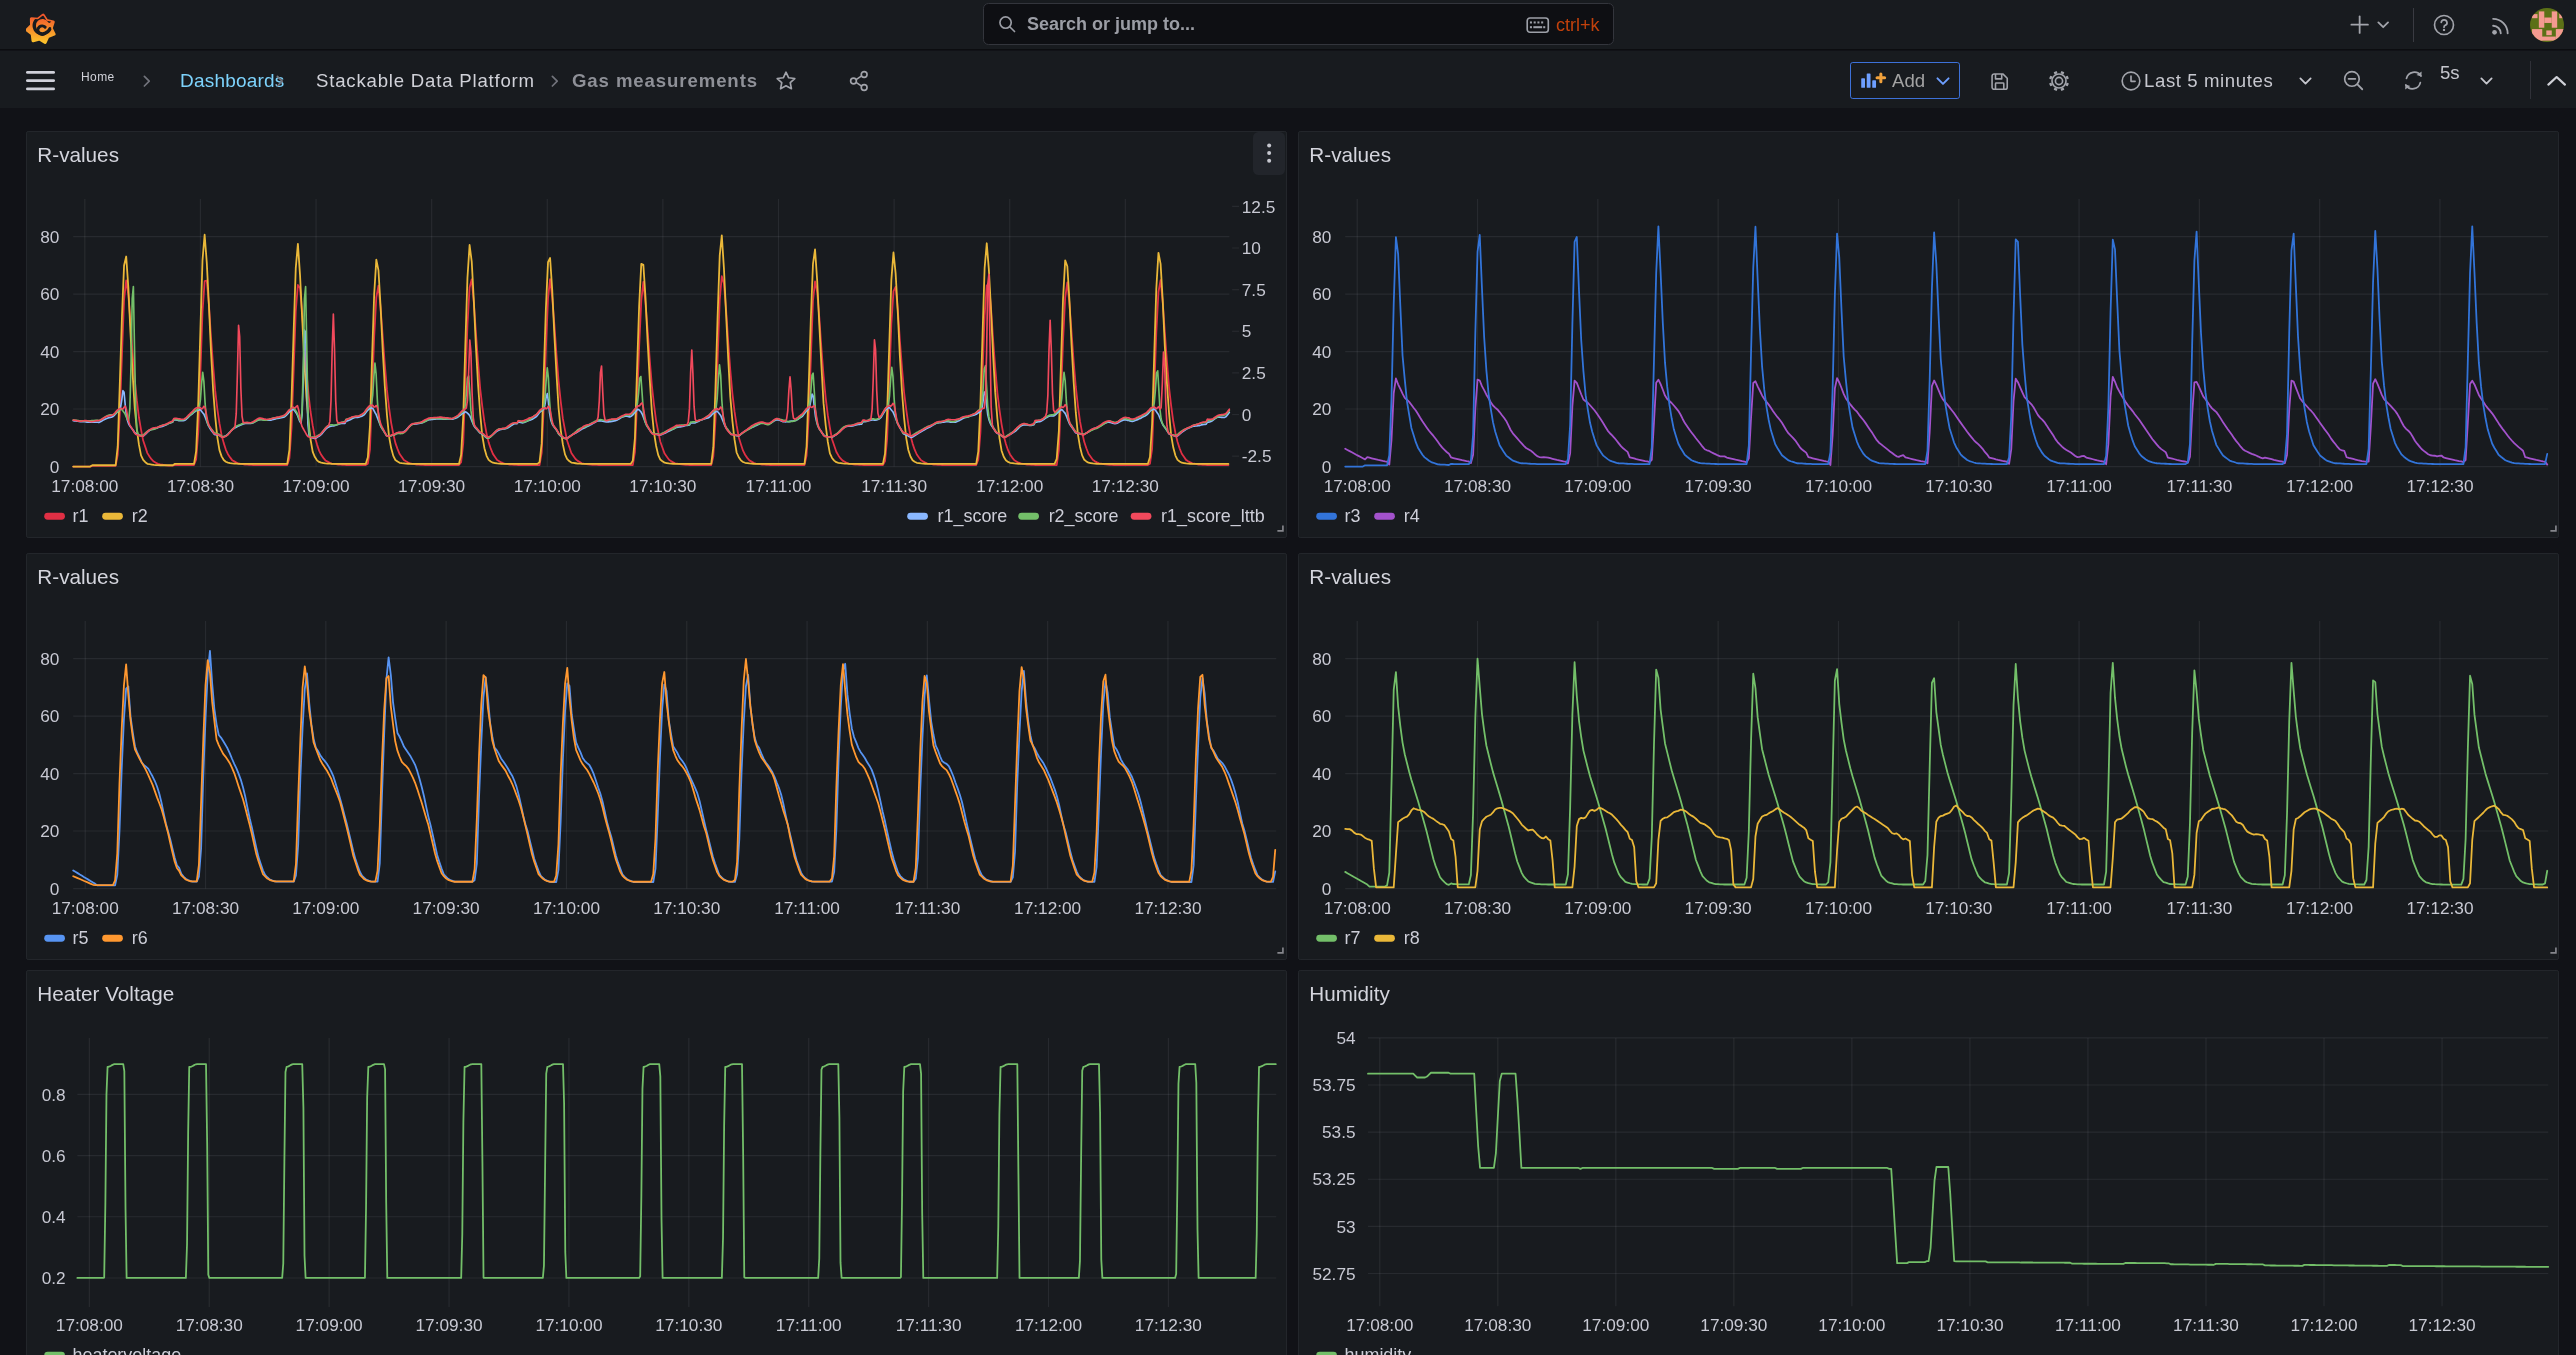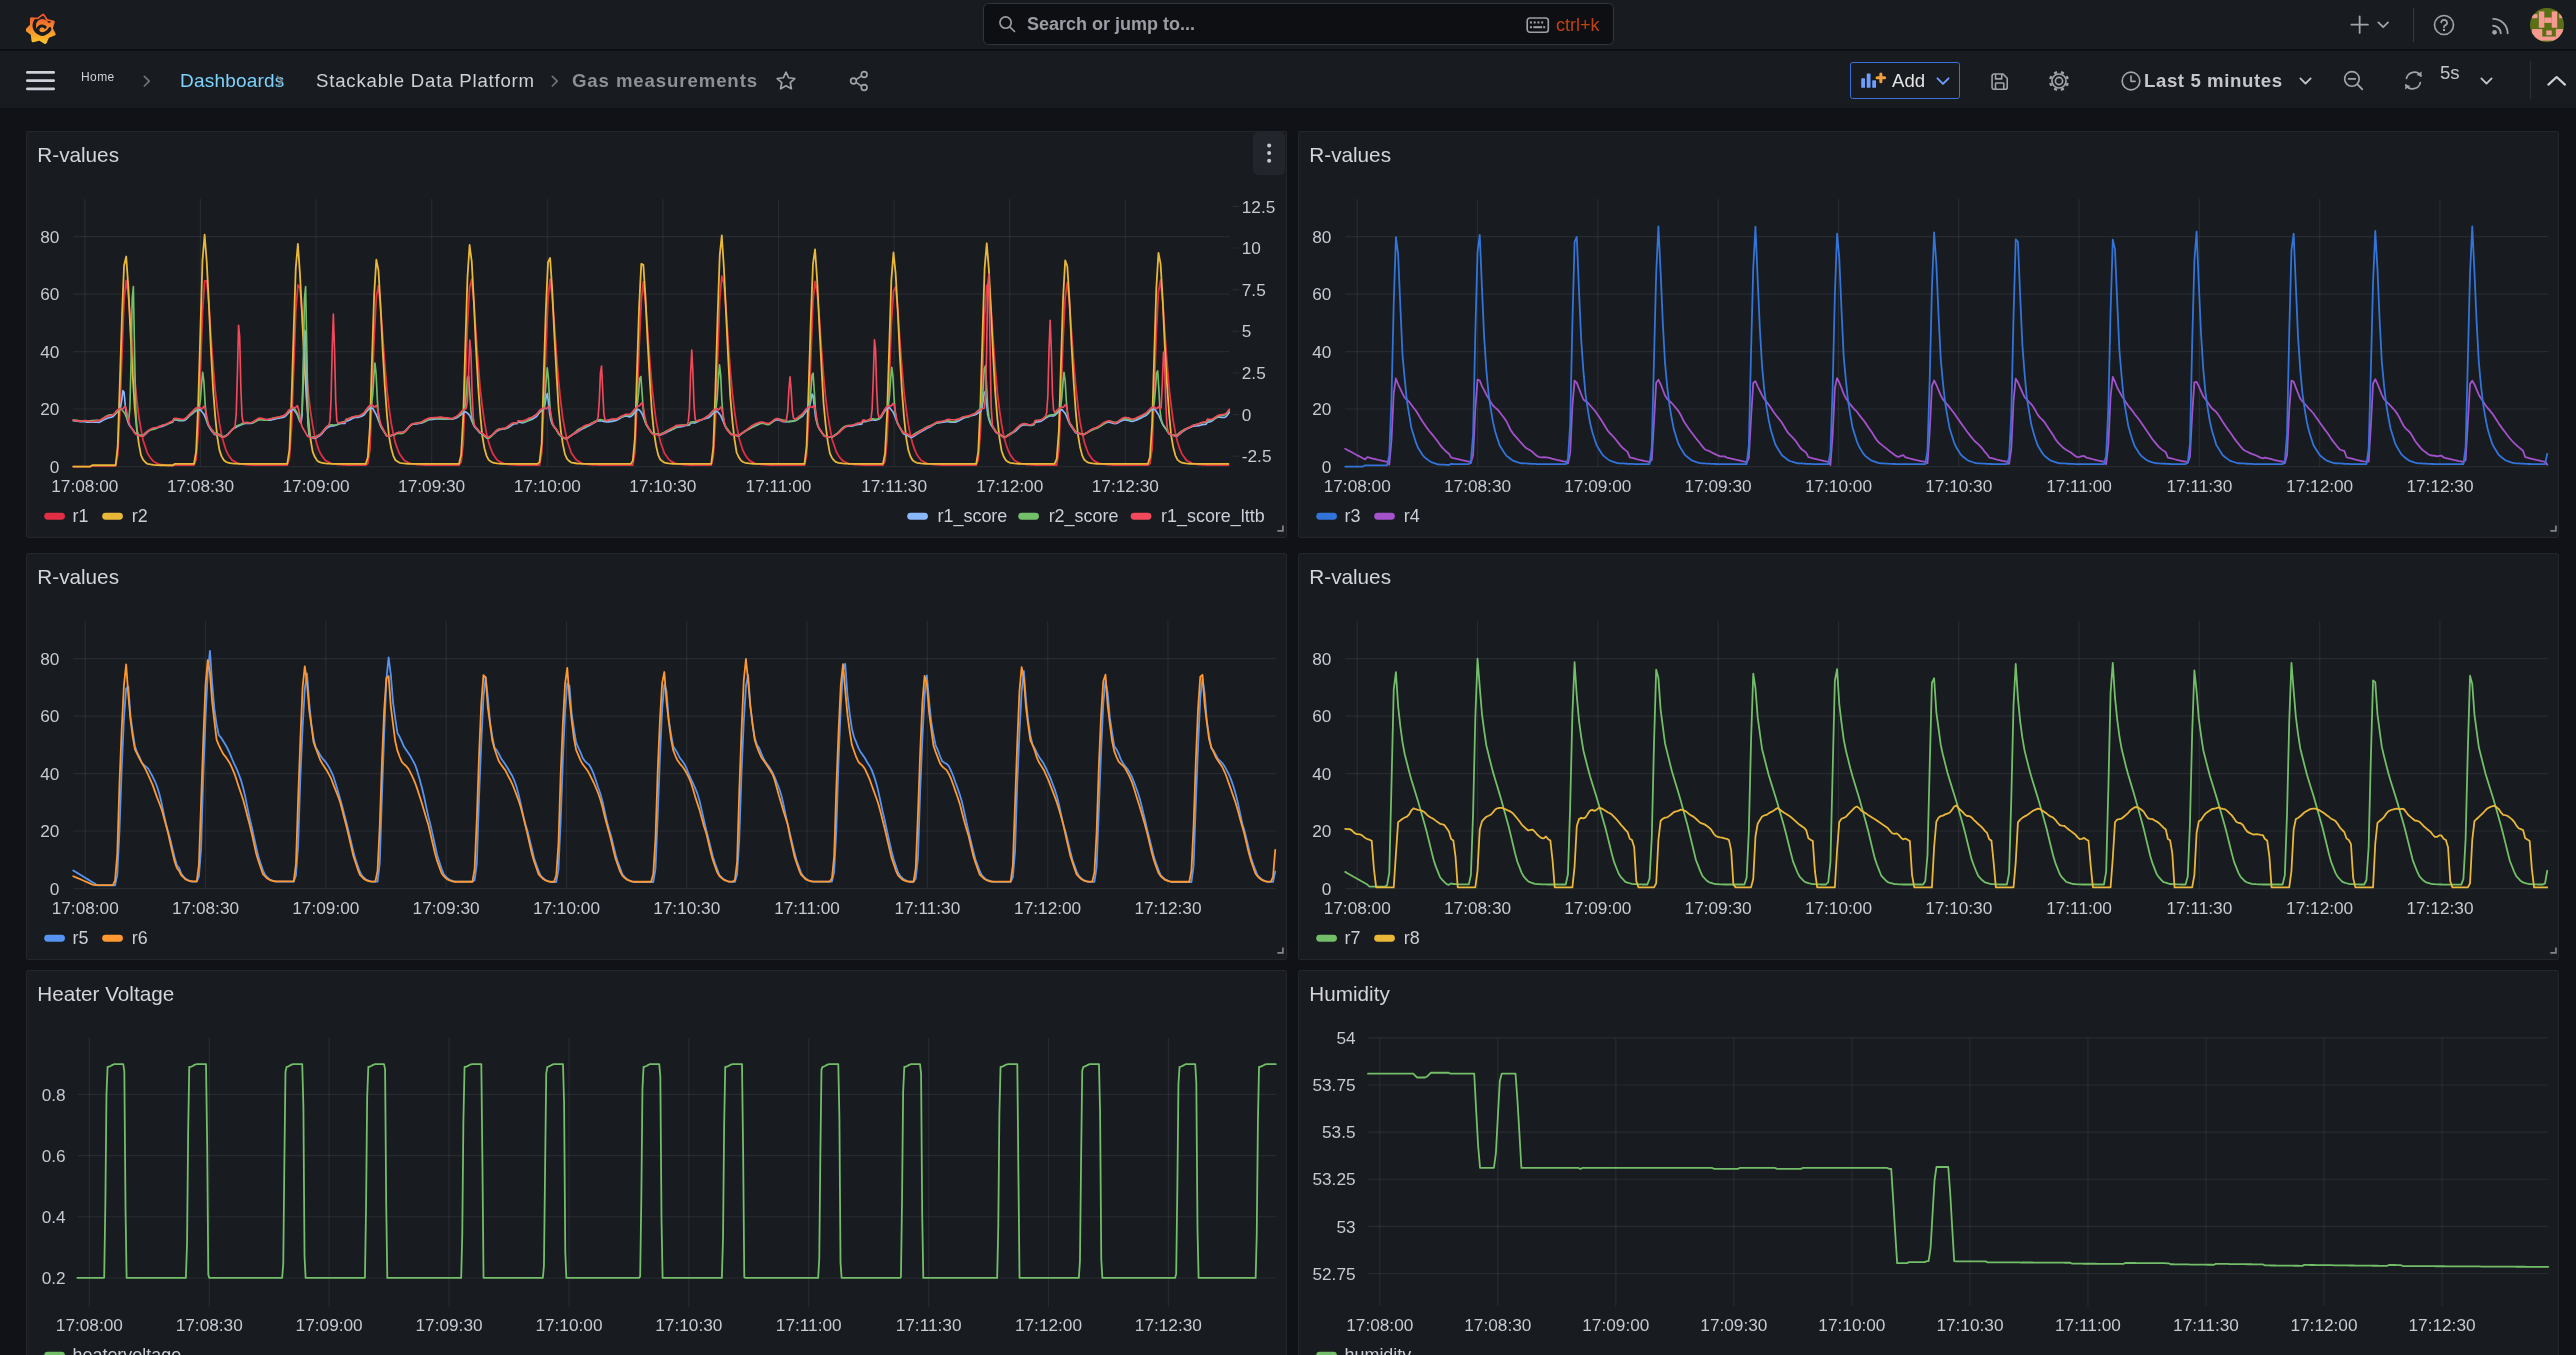--- a/index.html
+++ b/index.html
@@ -436,21 +436,21 @@
     <g fill="#6e9fff">
       <rect x="0" y="9" width="5.5" height="14" rx="1"></rect>
       <rect x="8" y="2" width="5.5" height="21" rx="1"></rect>
       <rect x="16" y="12" width="5.5" height="11" rx="1"></rect>
     </g>
 <g stroke="#f0a13c" stroke-width="4.4" stroke-linecap="round">
       <line x1="28.5" y1="3" x2="28.5" y2="14"></line>
       <line x1="23" y1="8.5" x2="34" y2="8.5"></line>
     </g>
   </svg>
-<div style="position:absolute;left:1892px;top:70px;font-size:18.6px;color:#e5e5e5;font-weight:500;letter-spacing:0;white-space:nowrap">Add</div>
+<div style="position:absolute;left:1892px;top:70px;font-size:18.6px;color:#a3a3a3;font-weight:500;letter-spacing:0;white-space:nowrap">Add</div>
 <svg style="position:absolute;left:1936px;top:77px" width="14" height="9" viewBox="0 0 20 13">
     <path d="M2 2 L10 10 L18 2" stroke="#6e9fff" stroke-width="2.8" fill="none" stroke-linecap="round" stroke-linejoin="round"></path>
   </svg>
 <svg style="position:absolute;left:1990px;top:72px" width="19.3" height="19.3" viewBox="0 0 28 28">
     <g fill="none" stroke="#a2a4ab" stroke-width="2.3" stroke-linejoin="round">
 <path d="M3 6 a3 3 0 0 1 3-3 H19 L25 9 V22 a3 3 0 0 1 -3 3 H6 a3 3 0 0 1 -3-3 Z"></path>
 <path d="M8 3 V10 H17 V3"></path>
       <path d="M8 25 V17 a1 1 0 0 1 1-1 H19 a1 1 0 0 1 1 1 V25"></path>
     </g>
   </svg>
@@ -465,21 +465,21 @@
       <line x1="11.7" y1="5.7" x2="10.4" y2="2.5" stroke-width="4.6"></line>
       <line x1="20.3" y1="5.7" x2="21.6" y2="2.5" stroke-width="4.6"></line>
       <line x1="26.3" y1="11.7" x2="29.5" y2="10.4" stroke-width="4.6"></line>
       <circle cx="16" cy="16" r="10.2"></circle>
     </g>
   </svg>
 <svg style="position:absolute;left:2121px;top:71px" width="20" height="20" viewBox="0 0 29 29">
     <circle cx="14.5" cy="14.5" r="12.8" fill="none" stroke="#a2a4ab" stroke-width="2.4"></circle>
     <path d="M14.5 7.5 V15 H20.5" fill="none" stroke="#a2a4ab" stroke-width="2.4" stroke-linecap="round" stroke-linejoin="round"></path>
   </svg>
-<div style="position:absolute;left:2144px;top:70px;font-size:18.6px;color:#c6c7ce;font-weight:700;letter-spacing:0.6px;white-space:nowrap">Last 5 minutes</div>
+<div style="position:absolute;left:2144px;top:70px;font-size:18.6px;color:#c6c7ce;font-weight:400;letter-spacing:0.6px;white-space:nowrap">Last 5 minutes</div>
 <svg style="position:absolute;left:2299px;top:77px" width="13" height="9" viewBox="0 0 19 13">
     <path d="M2 2 L9.5 9.5 L17 2" stroke="#c6c7ce" stroke-width="2.6" fill="none" stroke-linecap="round" stroke-linejoin="round"></path>
   </svg>
 <svg style="position:absolute;left:2343px;top:70px" width="22" height="22" viewBox="0 0 32 32">
     <circle cx="13" cy="13" r="10.6" fill="none" stroke="#a2a4ab" stroke-width="2.4"></circle>
     <line x1="21" y1="21" x2="28" y2="28" stroke="#a2a4ab" stroke-width="2.6" stroke-linecap="round"></line>
     <line x1="8" y1="13" x2="18" y2="13" stroke="#a2a4ab" stroke-width="2.4" stroke-linecap="round"></line>
   </svg>
 <svg style="position:absolute;left:2402px;top:70px" width="23.5" height="21" viewBox="0 0 34 30">
     <g fill="none" stroke="#a2a4ab" stroke-width="2.5" stroke-linecap="round">

